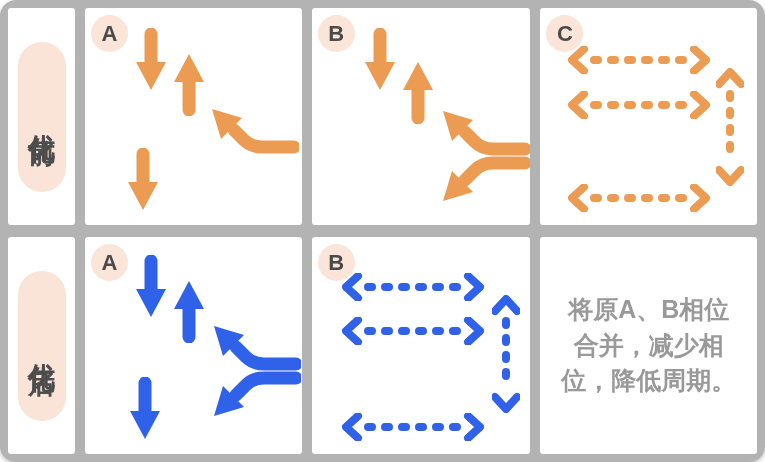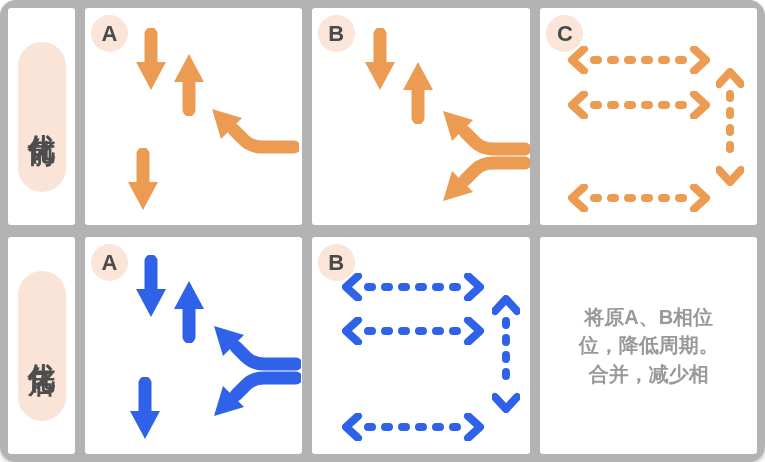--- a/index.html
+++ b/index.html
@@ -32,21 +32,21 @@
     display:flex;align-items:center;justify-content:center;
     font-weight:bold;font-size:22px;color:var(--badge_text,#4a4a4a);
   }
   .arr{position:absolute;}
   .orange{color:var(--orange,#eb9b52);}
   .blue{color:var(--blue,#2f62e8);}
   .rot180{transform:rotate(180deg);}
   .flipv{transform:scaleY(-1);}
   .note-cell{display:flex;flex-direction:column;align-items:center;justify-content:center;}
   .note-line{
-    font-weight:bold;font-size:20px;line-height:1.42;
+    font-weight:bold;font-size:25px;line-height:1.42;
     color:var(--note_text,#999999);white-space:nowrap;
   }
 </style>
 </head>
 <body>
 
 <div class="frame">
 
   <div class="cell label-cell">
     <div class="pill">
@@ -167,17 +167,17 @@
       </svg>
     <svg class="arr blue" style="left:30px;top:176px" width="142" height="28" viewBox="0 0 142 28">
         <line x1="26" y1="14" x2="116" y2="14" stroke="currentColor" stroke-width="8" stroke-linecap="round" stroke-dasharray="4 13"></line>
         <polyline points="16,3 4,14 16,25" fill="none" stroke="currentColor" stroke-width="8" stroke-linecap="round" stroke-linejoin="round"></polyline>
         <polyline points="126,3 138,14 126,25" fill="none" stroke="currentColor" stroke-width="8" stroke-linecap="round" stroke-linejoin="round"></polyline>
       </svg>
   </div>
 
   <div class="cell note-cell">
     <div class="note-line">将原A、B相位</div>
+    <div class="note-line">合并，减少相</div>
     <div class="note-line">位，降低周期。</div>
-    <div class="note-line">合并，减少相</div>
   </div>
 
 </div>
 
 </body></html>

